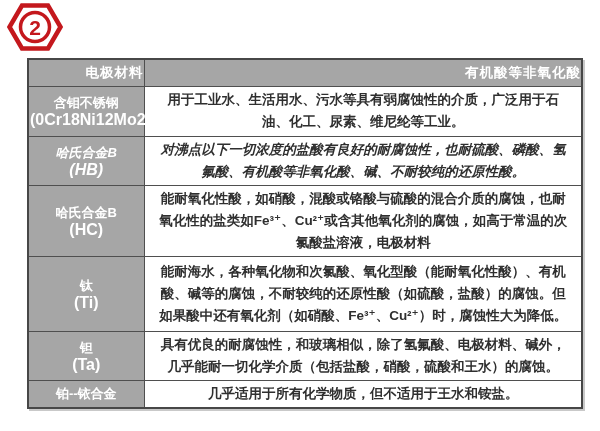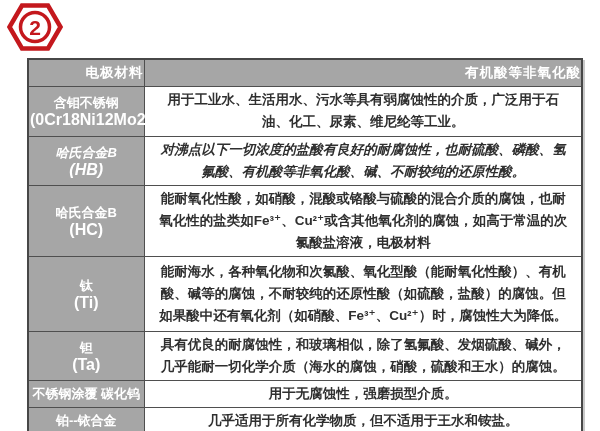--- a/index.html
+++ b/index.html
@@ -105,27 +105,21 @@
           <div>钛</div>
           <div class="code">(Ti)</div>
         </td>
         <td class="desc">能耐海水，各种氧化物和次氯酸、氧化型酸（能耐氧化性酸）、有机酸、碱等的腐蚀，不耐较纯的还原性酸（如硫酸，盐酸）的腐蚀。但如果酸中还有氧化剂（如硝酸、Fe³⁺、Cu²⁺）时，腐蚀性大为降低。</td>
       </tr>
       <tr class="h49">
         <td class="mat">
           <div>钽</div>
           <div class="code">(Ta)</div>
         </td>
-        <td class="desc">具有优良的耐腐蚀性，和玻璃相似，除了氢氟酸、发烟硫酸、碱外，几乎能耐一切化学介质（海水的腐蚀，硝酸，硫酸和王水）的腐蚀。</td>
-      </tr>
-      <tr class="h24">
-        <td class="mat">
-          <div>不锈钢涂覆 碳化钨</div>
-        </td>
-        <td class="desc">用于无腐蚀性，强磨损型介质。</td>
+        <td class="desc">具有优良的耐腐蚀性，和玻璃相似，除了氢氟酸、电极材料、碱外，几乎能耐一切化学介质（包括盐酸，硝酸，硫酸和王水）的腐蚀。</td>
       </tr>
       <tr class="h24">
         <td class="mat">
           <div>铂--铱合金</div>
         </td>
         <td class="desc">几乎适用于所有化学物质，但不适用于王水和铵盐。</td>
       </tr>
     </tbody>
   </table>
 

